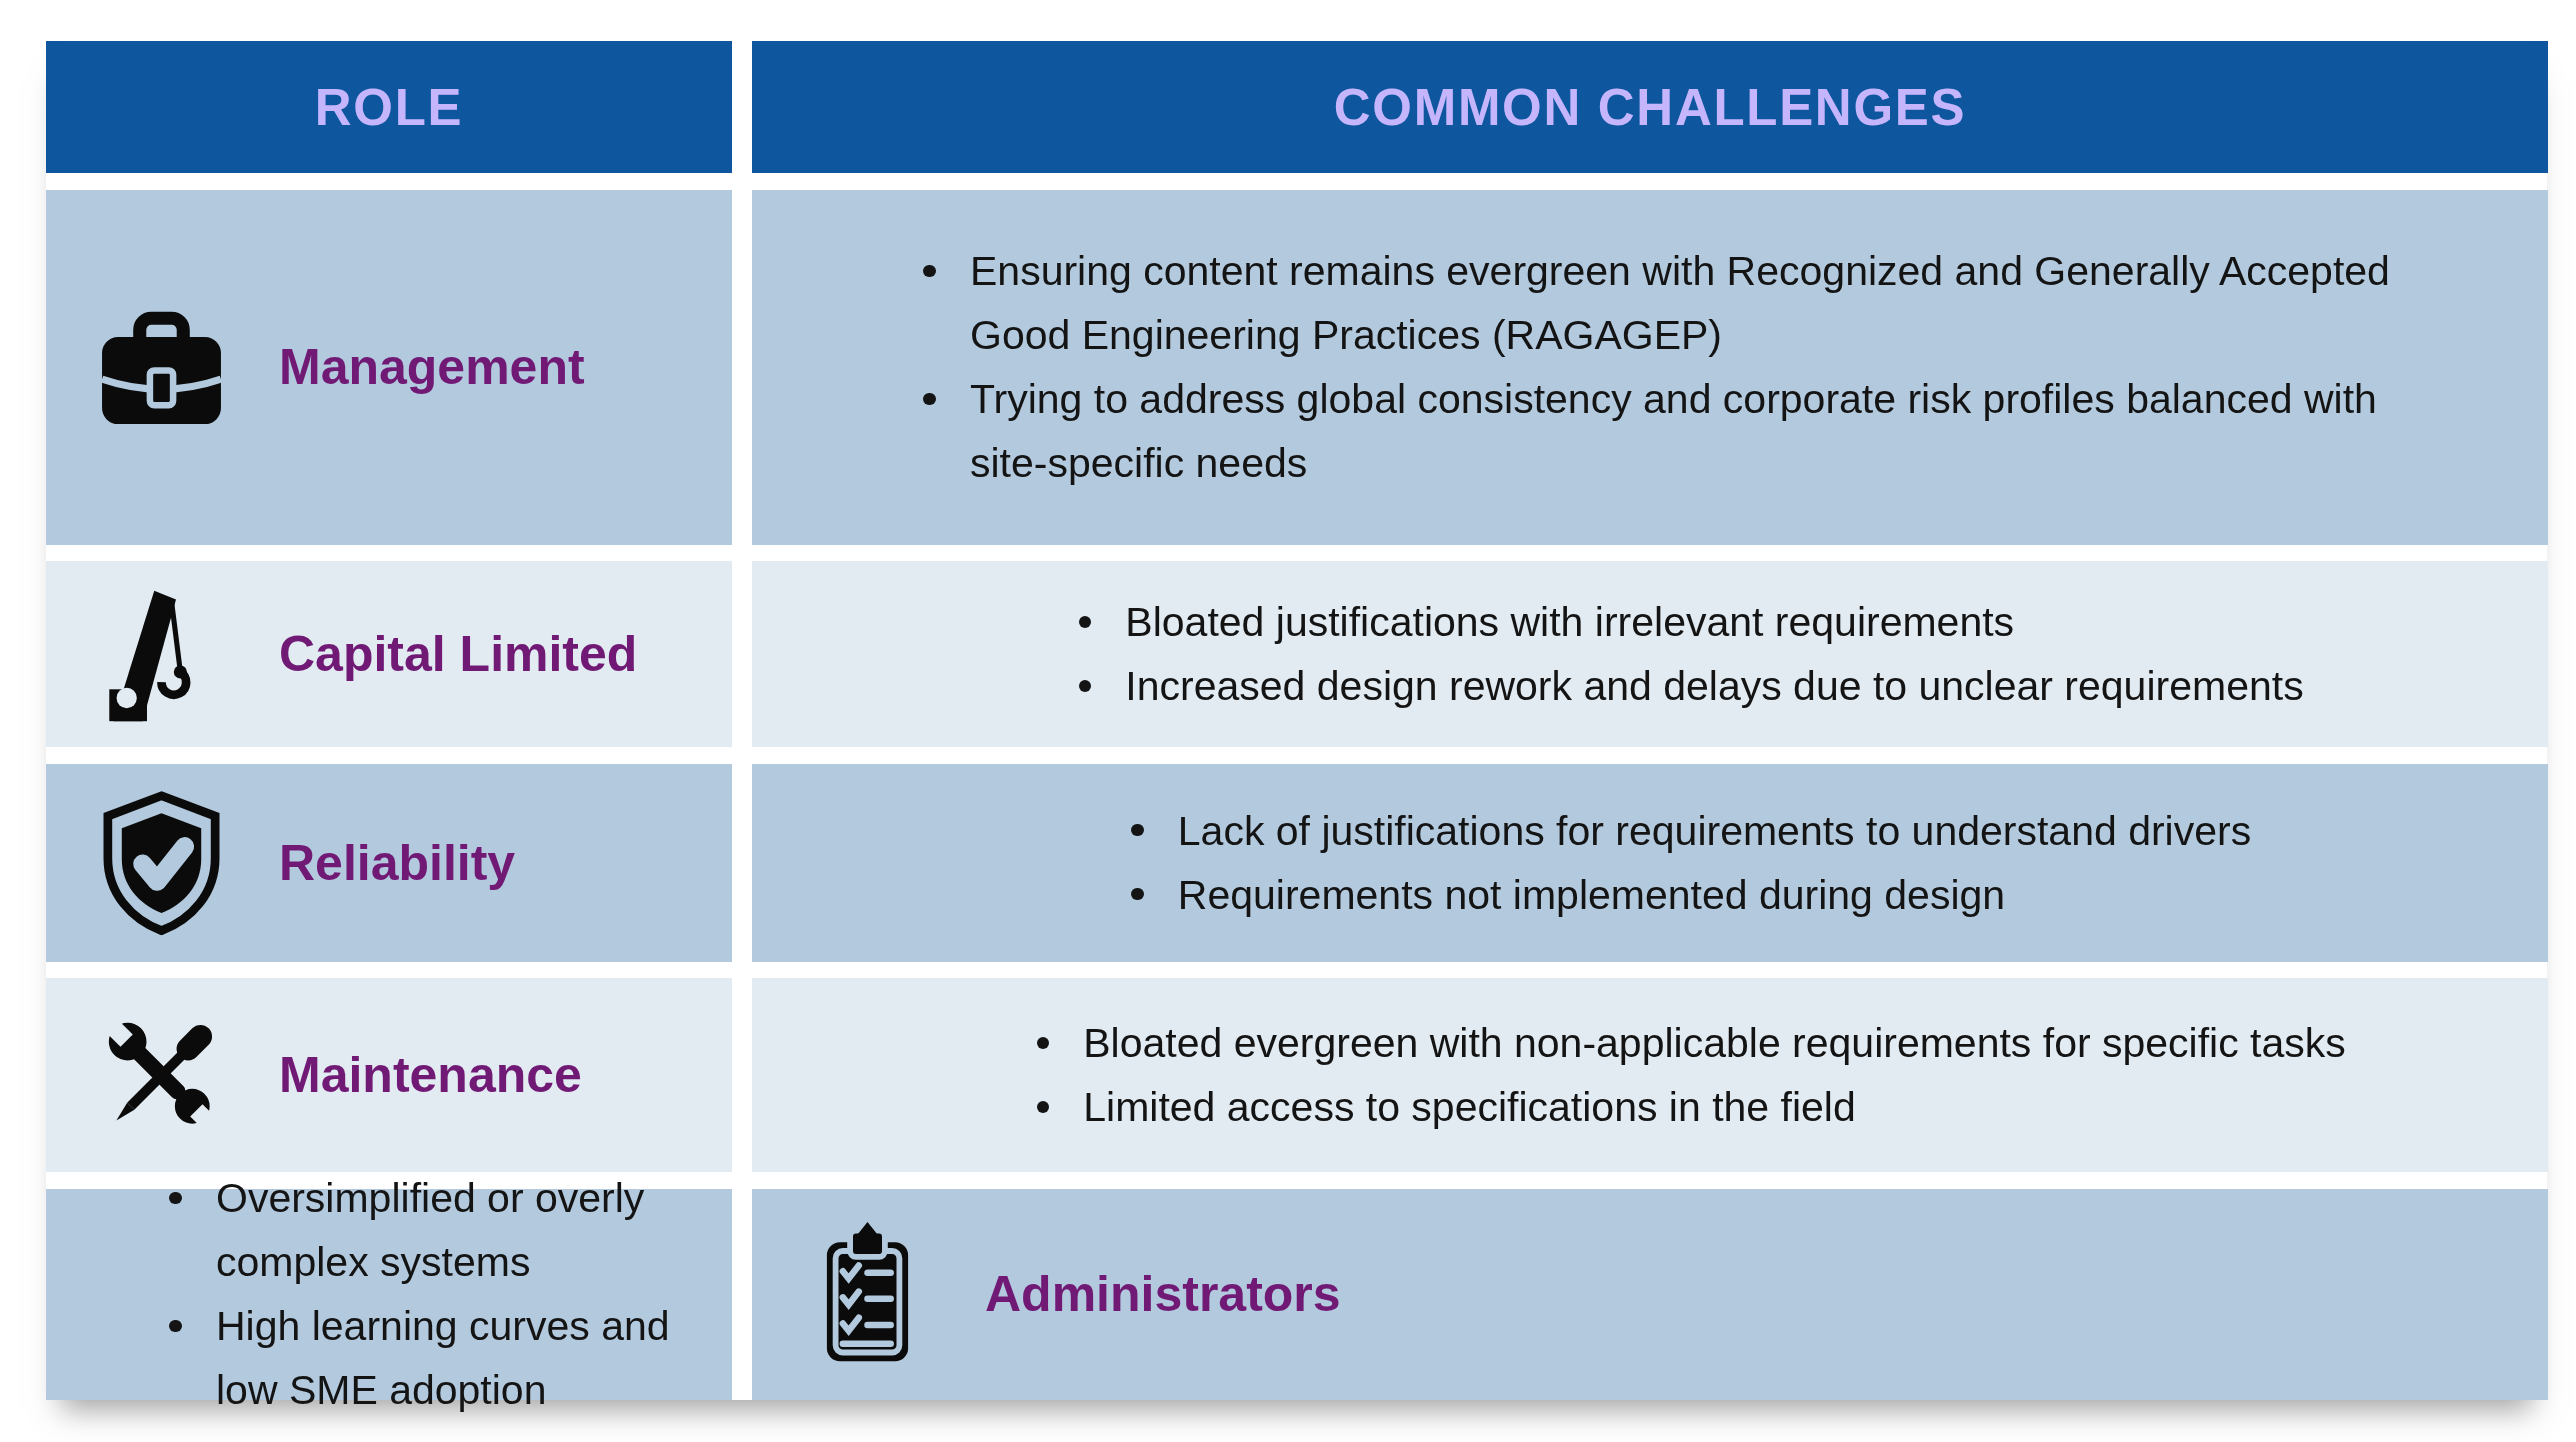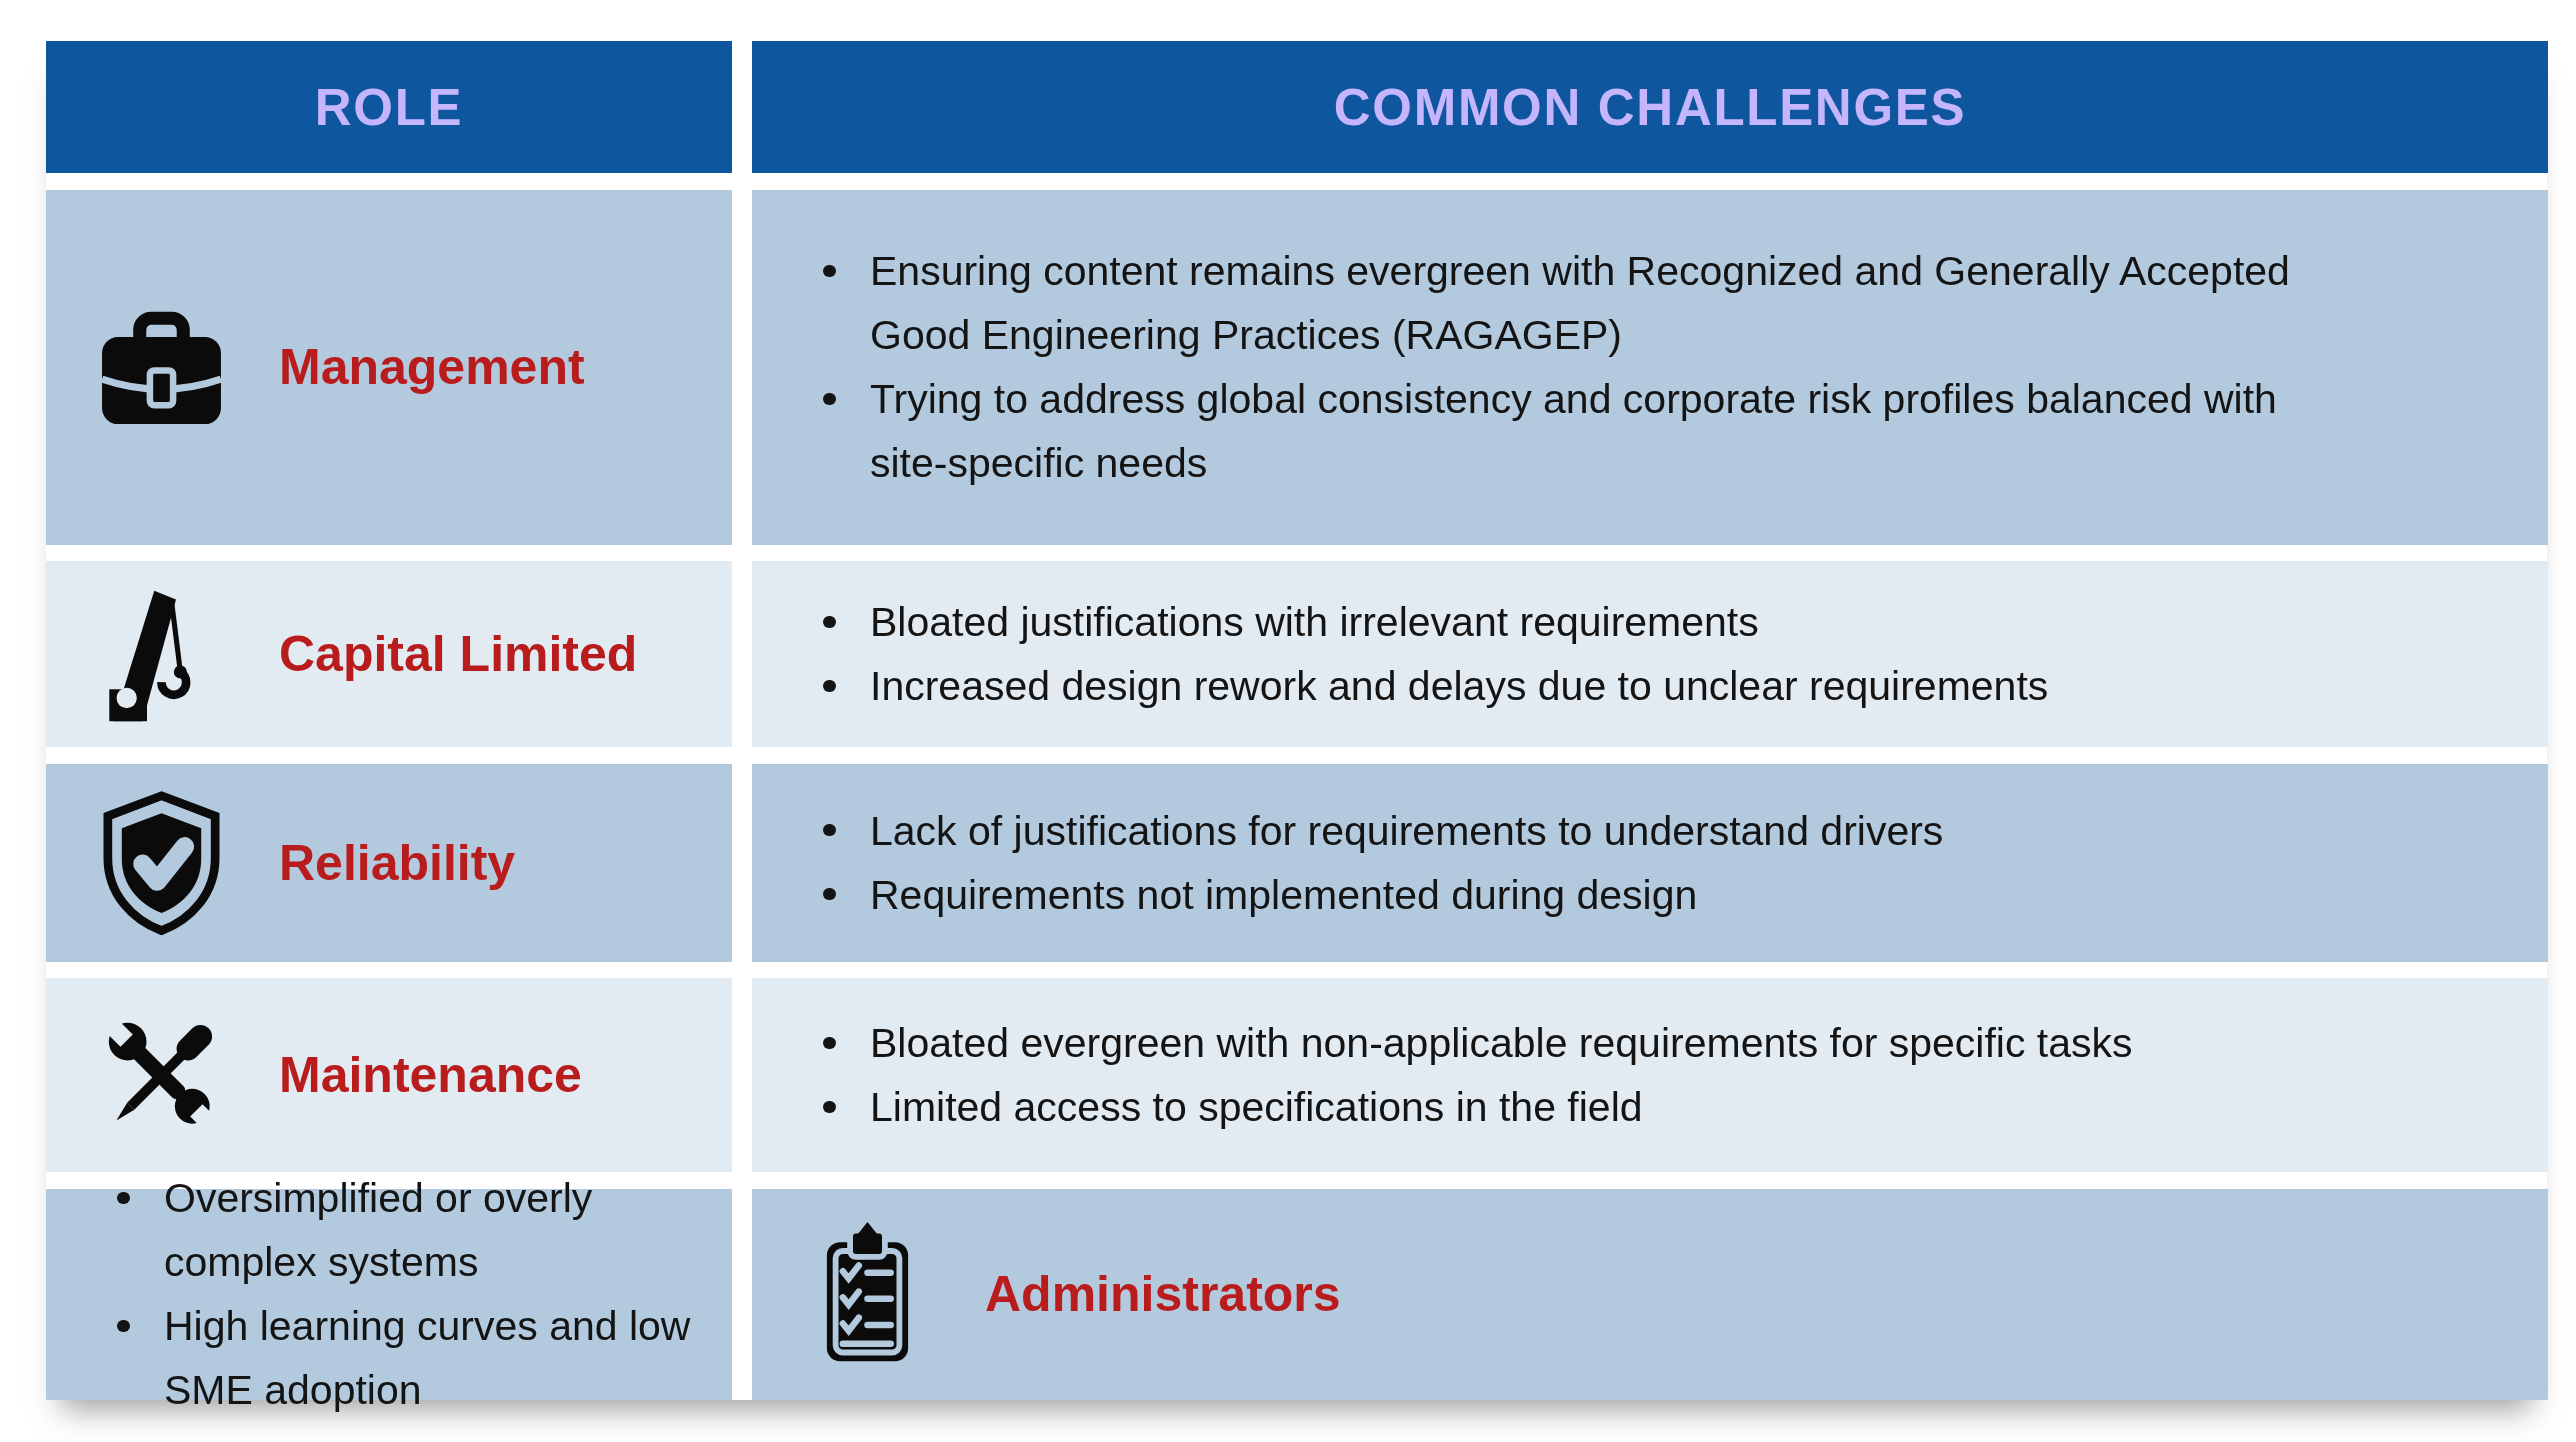--- a/index.html
+++ b/index.html
@@ -30,25 +30,25 @@
   }
   .dark{background:var(--row-dark,#B3CADE);}
   .light{background:var(--row-light,#E2EBF2);}
   .role-cell{
     display:flex;align-items:center;
     padding-left:43px;gap:45px;
   }
   .icon{width:145px;height:153px;flex:0 0 auto;display:flex;align-items:center;justify-content:center;}
   .icon svg{width:100%;height:100%;}
   .role-label{
-    font-weight:bold;font-size:50px;color:#b91c1c;letter-spacing:0px;
+    font-weight:bold;font-size:50px;color:#701a75;letter-spacing:0px;
   }
   .chal-cell{
     display:flex;align-items:center;
-    padding-left:63px;padding-right:41px;
+    padding-left:115px;padding-right:41px;justify-content:center;
   }
   .chal-cell ul{
     margin:0;padding:0;list-style:none;max-width:1544px;
   }
   .chal-cell li{
     position:relative;
     padding-left:55px;
     font-size:41px;line-height:64px;color:#141414;
   }
   .chal-cell li::before{

